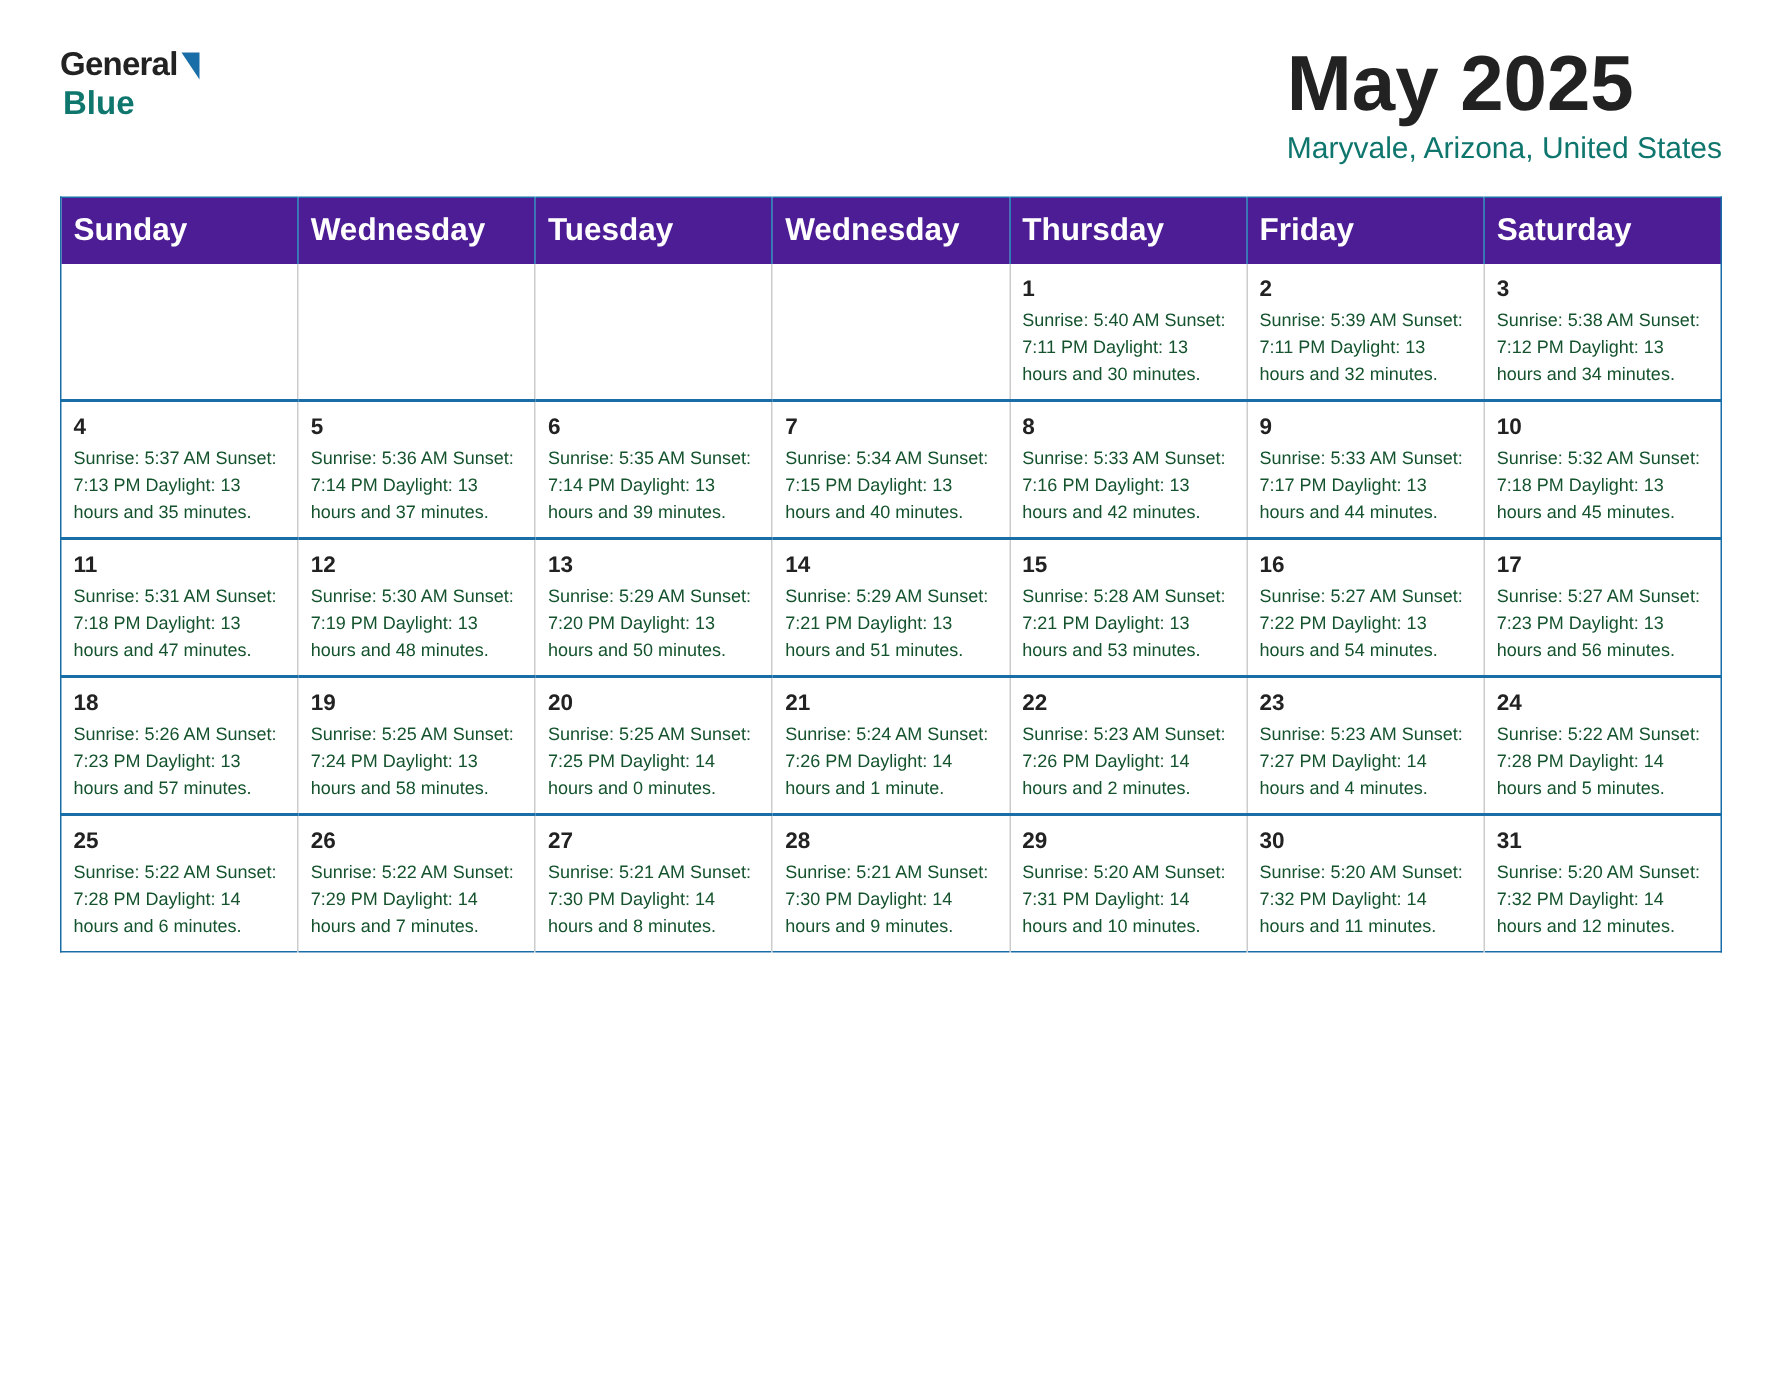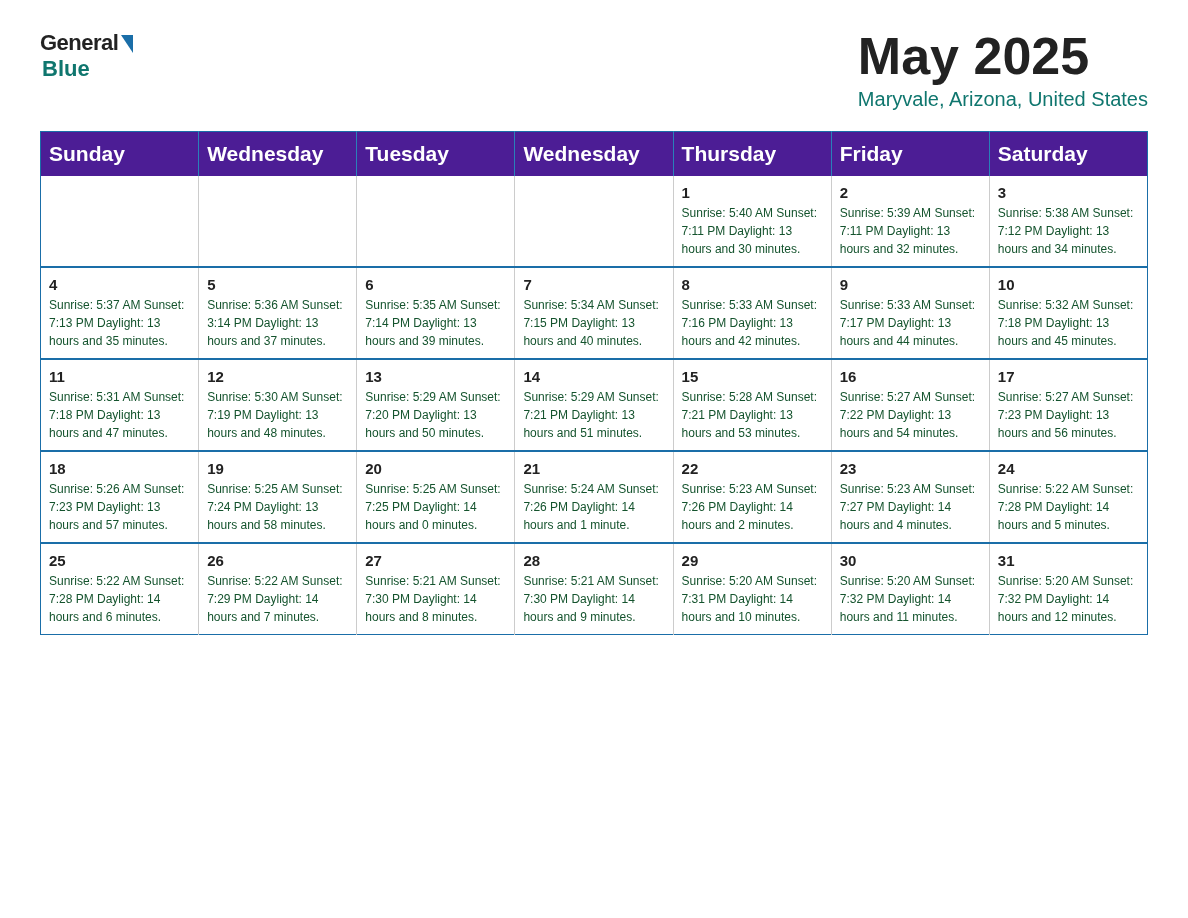--- a/index.html
+++ b/index.html
@@ -166,21 +166,21 @@
       <tr>
         <td>
           <span class="day-number">4</span>
           <div class="day-info">Sunrise: 5:37 AM
 Sunset: 7:13 PM
 Daylight: 13 hours and 35 minutes.</div>
         </td>
         <td>
           <span class="day-number">5</span>
           <div class="day-info">Sunrise: 5:36 AM
-Sunset: 3:14 PM
+Sunset: 7:14 PM
 Daylight: 13 hours and 37 minutes.</div>
         </td>
         <td>
           <span class="day-number">6</span>
           <div class="day-info">Sunrise: 5:35 AM
 Sunset: 7:14 PM
 Daylight: 13 hours and 39 minutes.</div>
         </td>
         <td>
           <span class="day-number">7</span>

